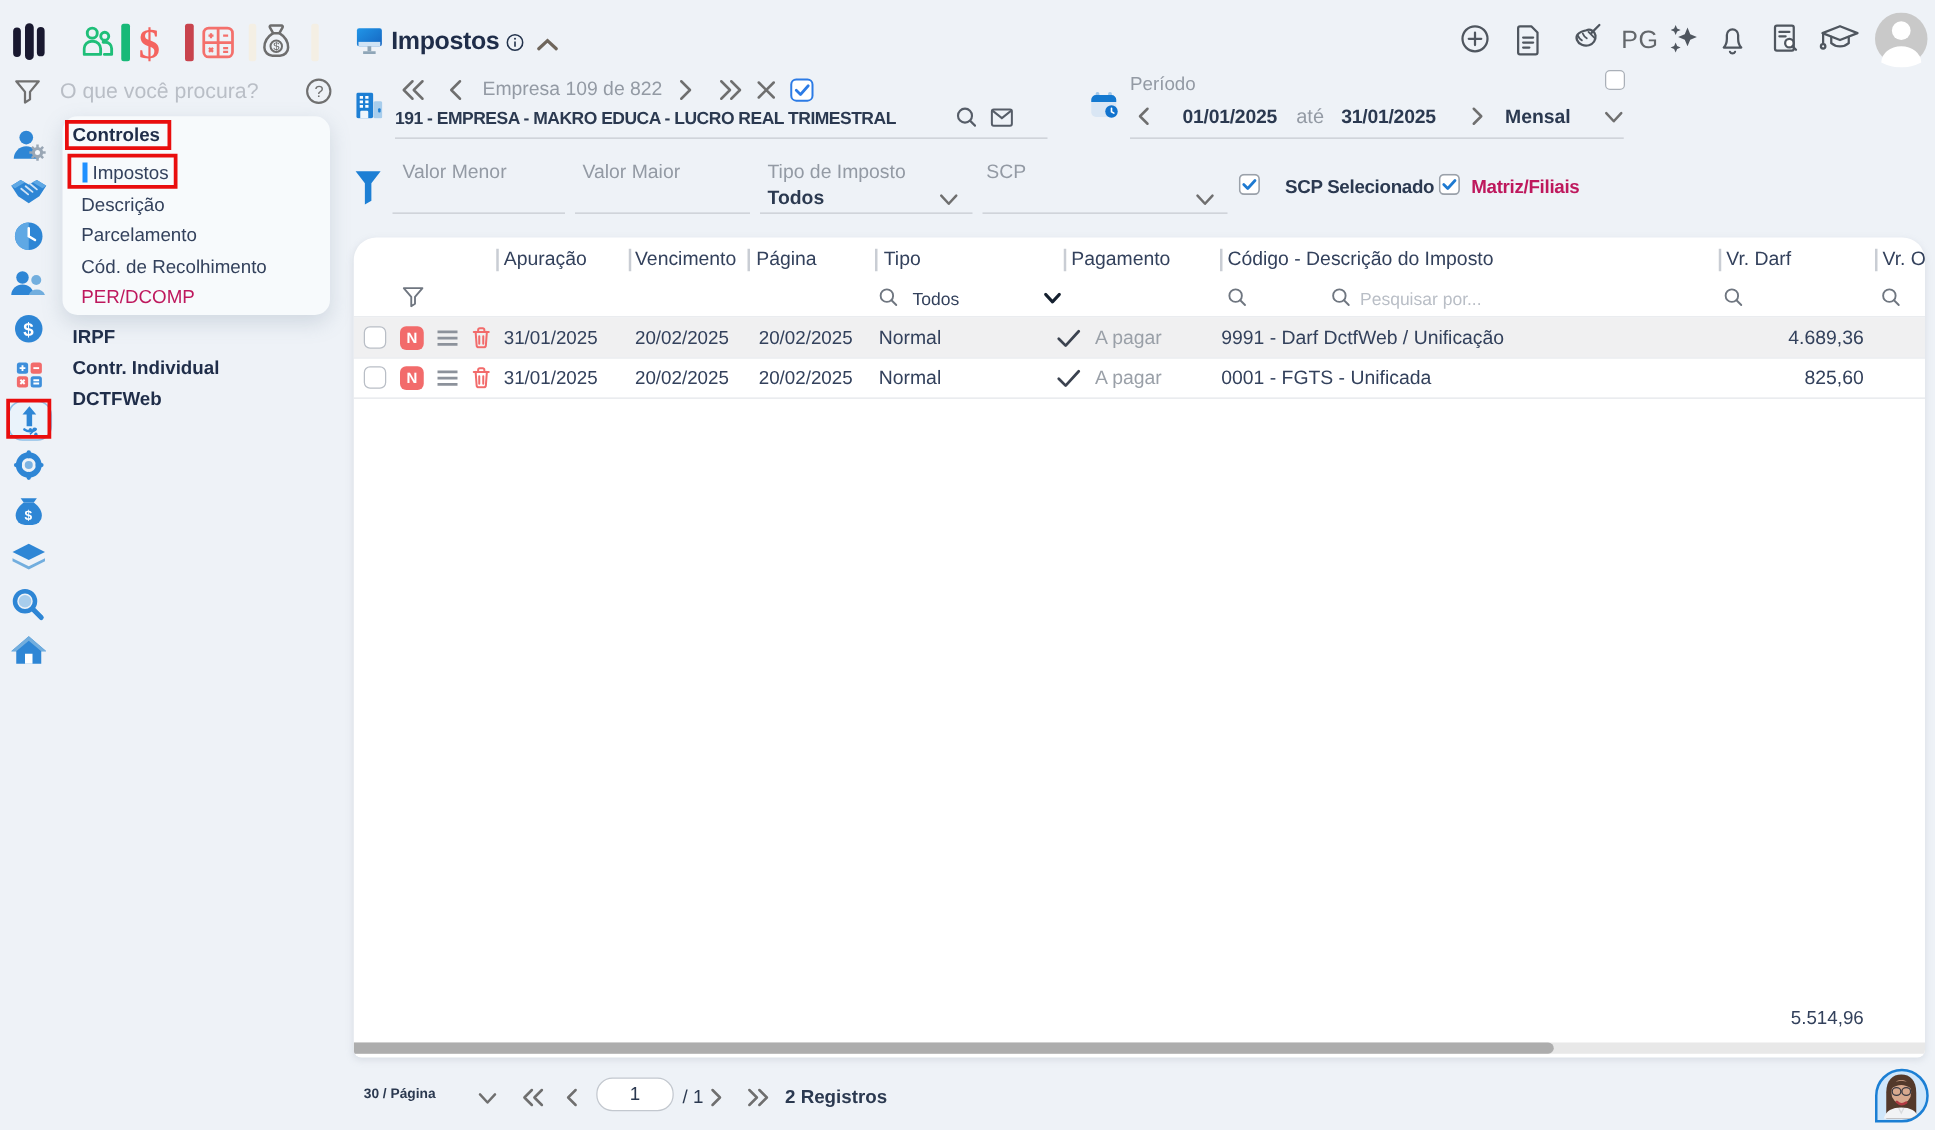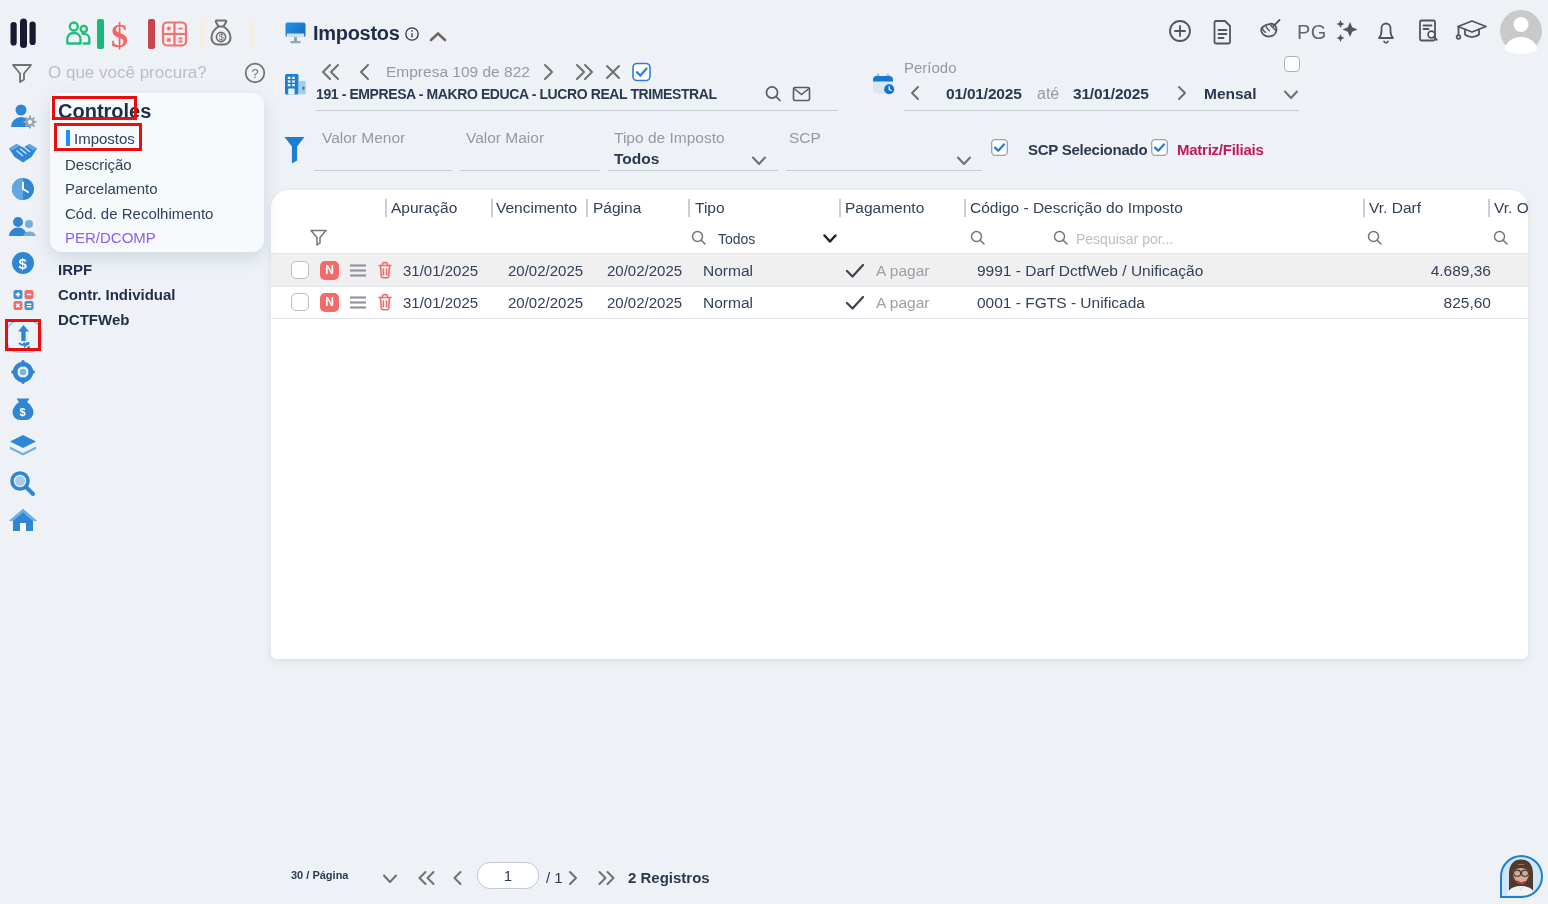--- a/index.html
+++ b/index.html
@@ -165,27 +165,27 @@
   </g>
 
   <g transform="translate(0,407)">
     <path d="M15 0 L29 12 h-4 v10 h-20 v-10 h-4 z" fill="#2e86d5"></path>
     <path d="M15 0 L29 12 h-4 L15 3.5 L5 12 H1 z" fill="#72aede"></path>
     <rect x="12" y="14" width="6" height="8" fill="#ffffff"></rect>
   </g>
 </svg>
 
 <div class="abs" style="left:50px; top:93px; width:214px; height:159px; background:#f7fafc; border-radius:12px; box-shadow:0 6px 16px rgba(120,140,160,.25); z-index:5;"></div>
-<div class="abs" style="left:58px; top:100px; font-size:20px; font-weight:bold; color:#1f2d49; z-index:6;">Controles</div>
+<div class="abs" style="left:58px; top:100px; font-size:15px; font-weight:bold; color:#1f2d49; z-index:6;">Controles</div>
 <div class="abs" style="left:66px; top:130px; width:4px; height:16px; background:#1e90ff; z-index:6;"></div>
 <div class="abs" style="left:74px; top:130px; font-size:15px; color:#33415c; z-index:6;">Impostos</div>
 <div class="abs" style="left:65px; top:156px; font-size:15px; color:#33415c; z-index:6;">Descrição</div>
 <div class="abs" style="left:65px; top:180px; font-size:15px; color:#33415c; z-index:6;">Parcelamento</div>
 <div class="abs" style="left:65px; top:205px; font-size:15px; color:#33415c; z-index:6;">Cód. de Recolhimento</div>
-<div class="abs" style="left:65px; top:229px; font-size:15px; color:#8b5cf6; z-index:6;">PER/DCOMP</div>
+<div class="abs" style="left:65px; top:229px; font-size:15px; color:#be185d; z-index:6;">PER/DCOMP</div>
 <div class="abs" style="left:58px; top:261px; font-size:15px; font-weight:bold; color:#1f2d49;">IRPF</div>
 <div class="abs" style="left:58px; top:286px; font-size:15px; font-weight:bold; color:#1f2d49;">Contr. Individual</div>
 <div class="abs" style="left:58px; top:311px; font-size:15px; font-weight:bold; color:#1f2d49;">DCTFWeb</div>
 
 <div class="redbox" style="left:52px; top:96px; width:85px; height:24px;"></div>
 <div class="redbox" style="left:54px; top:123px; width:88px; height:28px;"></div>
 <div class="redbox" style="left:5px; top:319px; width:36px; height:32px;"></div>
 
 <div class="abs" style="left:285px; top:22px;">
 <svg width="21" height="22" viewBox="0 0 21 22">
@@ -365,21 +365,21 @@
     <path d="M190 12 l2.2 5.3 5.3 2.2 -5.3 2.2 -2.2 5.3 -2.2-5.3 -5.3-2.2 5.3-2.2 z"></path>
     <path d="M180.5 10 l1.2 2.8 2.8 1.2 -2.8 1.2 -1.2 2.8 -1.2-2.8 -2.8-1.2 2.8-1.2 z"></path>
     <path d="M180.5 24 l1.2 2.8 2.8 1.2 -2.8 1.2 -1.2 2.8 -1.2-2.8 -2.8-1.2 2.8-1.2 z"></path>
   </g>
 
   <circle cx="361" cy="21" r="21" fill="#c9c9c9"></circle>
   <circle cx="361" cy="14.5" r="7.5" fill="#ffffff"></circle>
   <path d="M345 40 a16 13 0 0 1 32 0 q-8 4-16 4 t-16-4 z" fill="#ffffff"></path>
 </svg>
 
-<div class="abs" style="left:271px; top:190px; width:1257px; height:469px; background:#ffffff; border-radius:18px 18px 6px 6px; box-shadow:0 2px 6px rgba(150,160,175,.25); overflow:hidden;">
+<div class="abs" style="left:283px; top:190px; width:1257px; height:656px; background:#ffffff; border-radius:18px 18px 6px 6px; box-shadow:0 2px 6px rgba(150,160,175,.25); overflow:hidden;">
 
   <div class="abs" style="left:114px; top:9px; width:2px; height:18px; background:#c9cdd4;"></div>
   <div class="abs" style="left:120px; top:9px; font-size:15.5px; color:#33415c;">Apuração</div>
   <div class="abs" style="left:220px; top:9px; width:2px; height:18px; background:#c9cdd4;"></div>
   <div class="abs" style="left:225px; top:9px; font-size:15.5px; color:#33415c;">Vencimento</div>
   <div class="abs" style="left:315px; top:9px; width:2px; height:18px; background:#c9cdd4;"></div>
   <div class="abs" style="left:322px; top:9px; font-size:15.5px; color:#33415c;">Página</div>
   <div class="abs" style="left:417px; top:9px; width:2px; height:18px; background:#c9cdd4;"></div>
   <div class="abs" style="left:424px; top:9px; font-size:15.5px; color:#33415c;">Tipo</div>
   <div class="abs" style="left:568px; top:9px; width:2px; height:18px; background:#c9cdd4;"></div>

